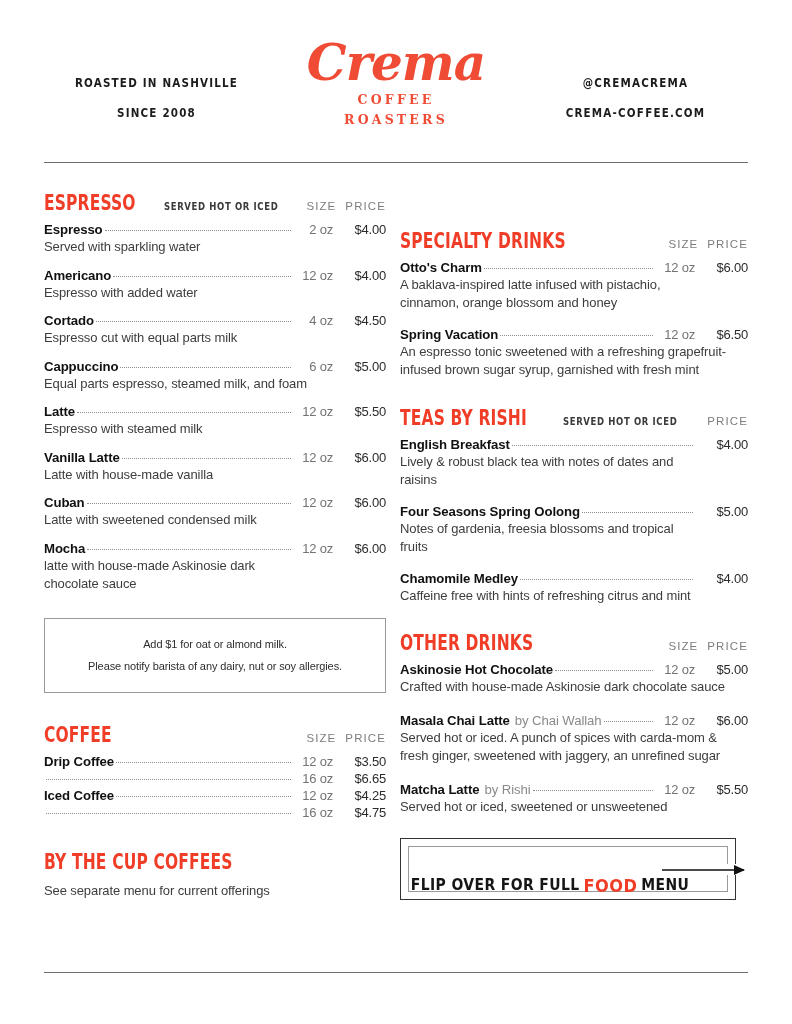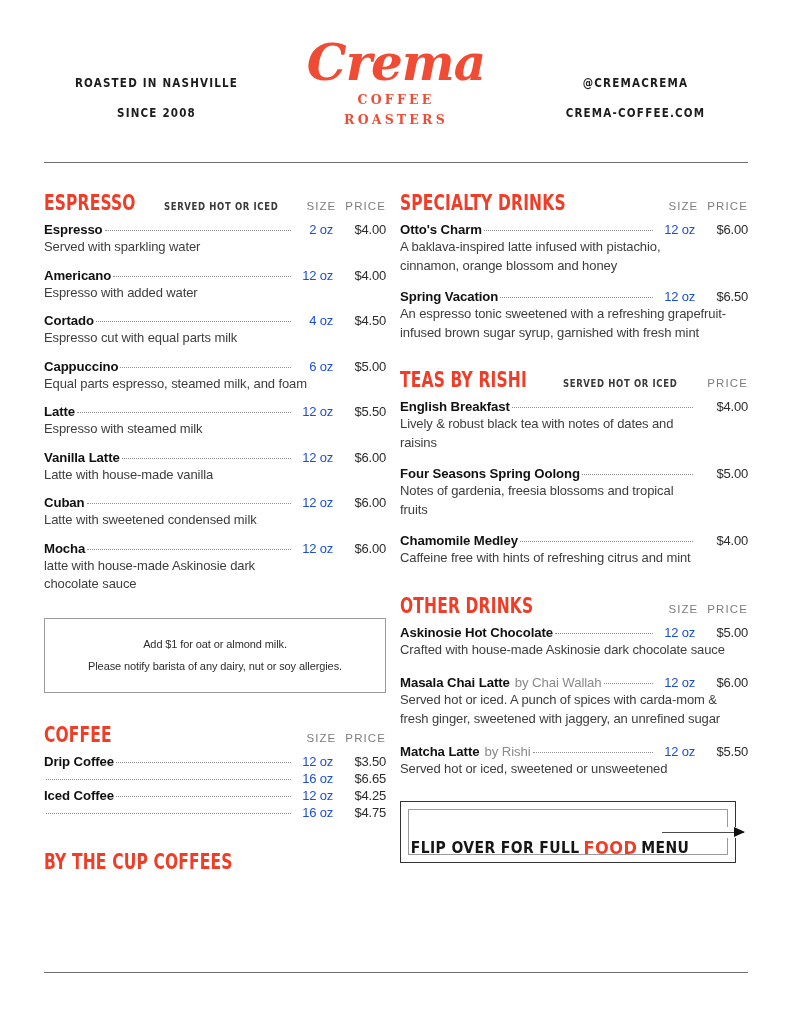--- a/index.html
+++ b/index.html
@@ -78,20 +78,21 @@
     border-top: 1.6px solid #6e6e6e;
     margin: 0;
   }
   .rule-top { margin-top: 14px; }
 
   
   .columns {
     display: flex;
     gap: 14px;
     margin-top: 28px;
+    align-items: flex-end;
   }
   .col { width: 343px; }
   .col.right { width: 349px; }
 
   
   .section-head {
     display: flex;
     align-items: baseline;
     justify-content: space-between;
     margin-bottom: 7px;
@@ -155,21 +156,21 @@
     letter-spacing: -0.1px;
   }
   .leader {
     flex: 1 1 auto;
     min-width: 6px;
     border-bottom: 1.3px dotted #8d8d8d;
     transform: translateY(-3px);
     margin: 0 2px;
   }
   .item-size {
-    color: #1d4ed8;
+    color: #737373;
     white-space: nowrap;
     text-align: right;
     font-size: 13px;
     letter-spacing: -0.2px;
   }
   .item-price {
     color: #2b2b2b;
     white-space: nowrap;
     text-align: right;
     font-size: 13px;
@@ -453,20 +454,21 @@
           </div>
         </div>
       </div>
 
       <div class="section-gap-lg">
         <div class="section-head">
           <div class="section-head-left">
             <span class="section-title">BY THE CUP COFFEES</span>
           </div>
         </div>
+        <div class="item-desc" style="margin-top:8px">See separate menu for current offerings</div>
       </div>
 
     </div>
 
     <div class="col right">
 
       <div>
         <div class="section-head">
           <div class="section-head-left">
             <span class="section-title">SPECIALTY DRINKS</span>

